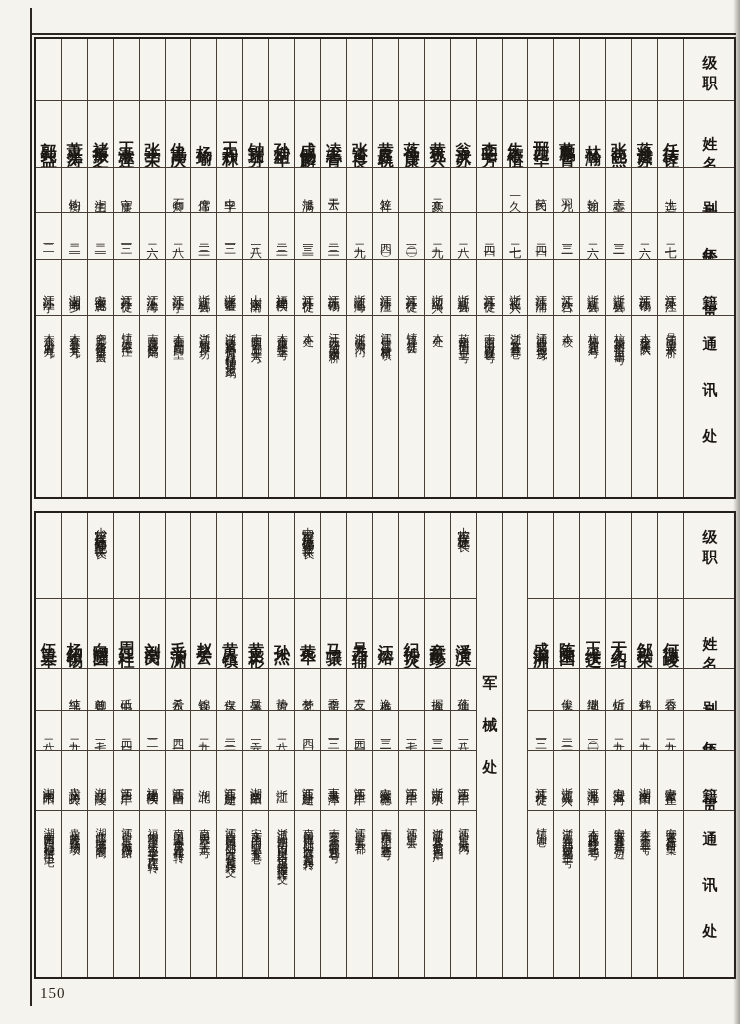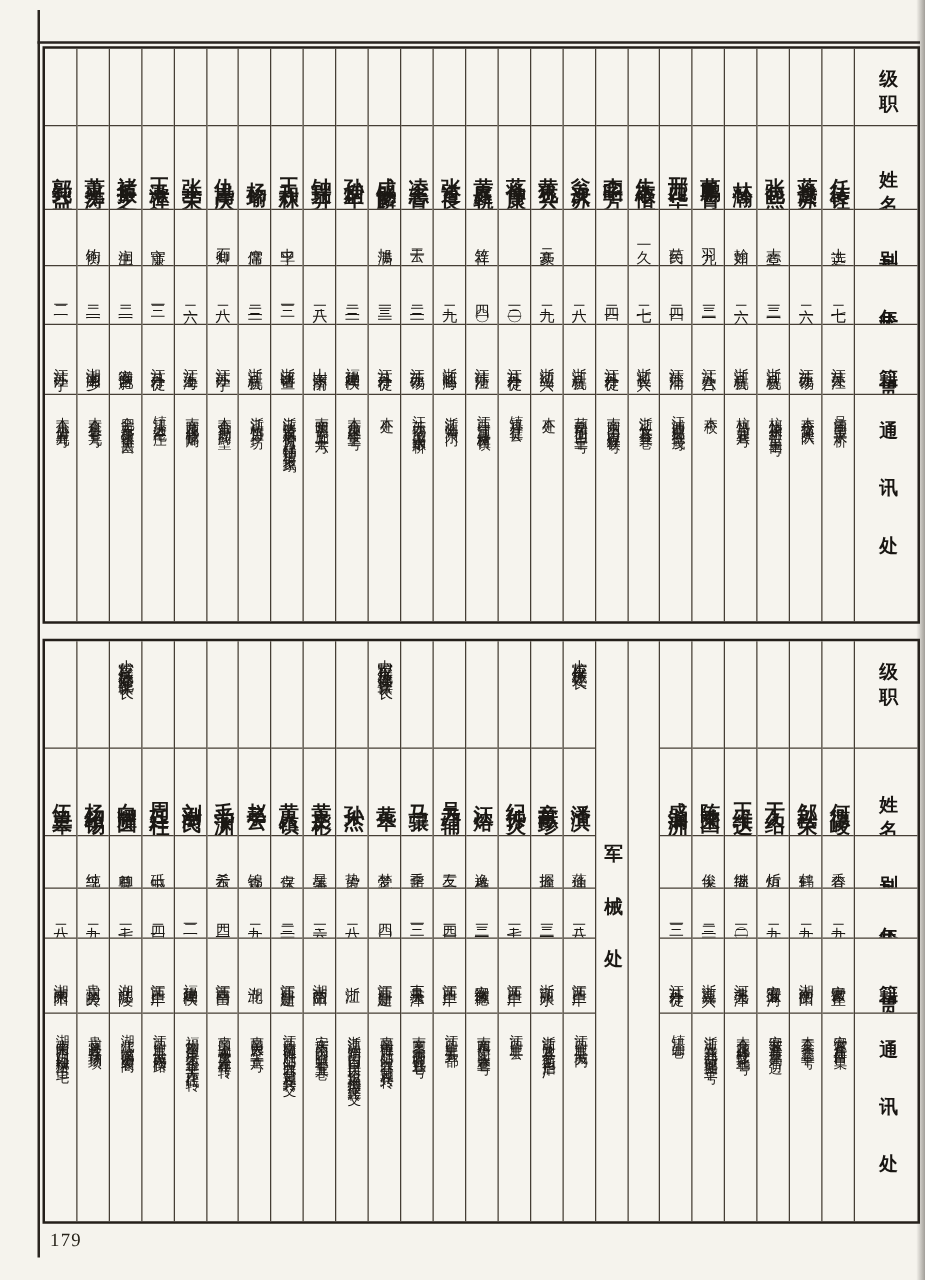--- a/index.html
+++ b/index.html
@@ -1110,14 +1110,14 @@
             <span class="vtext small-text">湖南耒阳</span>
           </div>
           <div class="cell address">
             <span class="vtext addr-text">湖南耒阳西门外槐树下伍宅</span>
           </div>
         </div>
       </section>
 
   </div>
 
-  <div class="page-number">179</div>
+  <div class="page-number">150</div>
 </div>
 
 </body></html>

